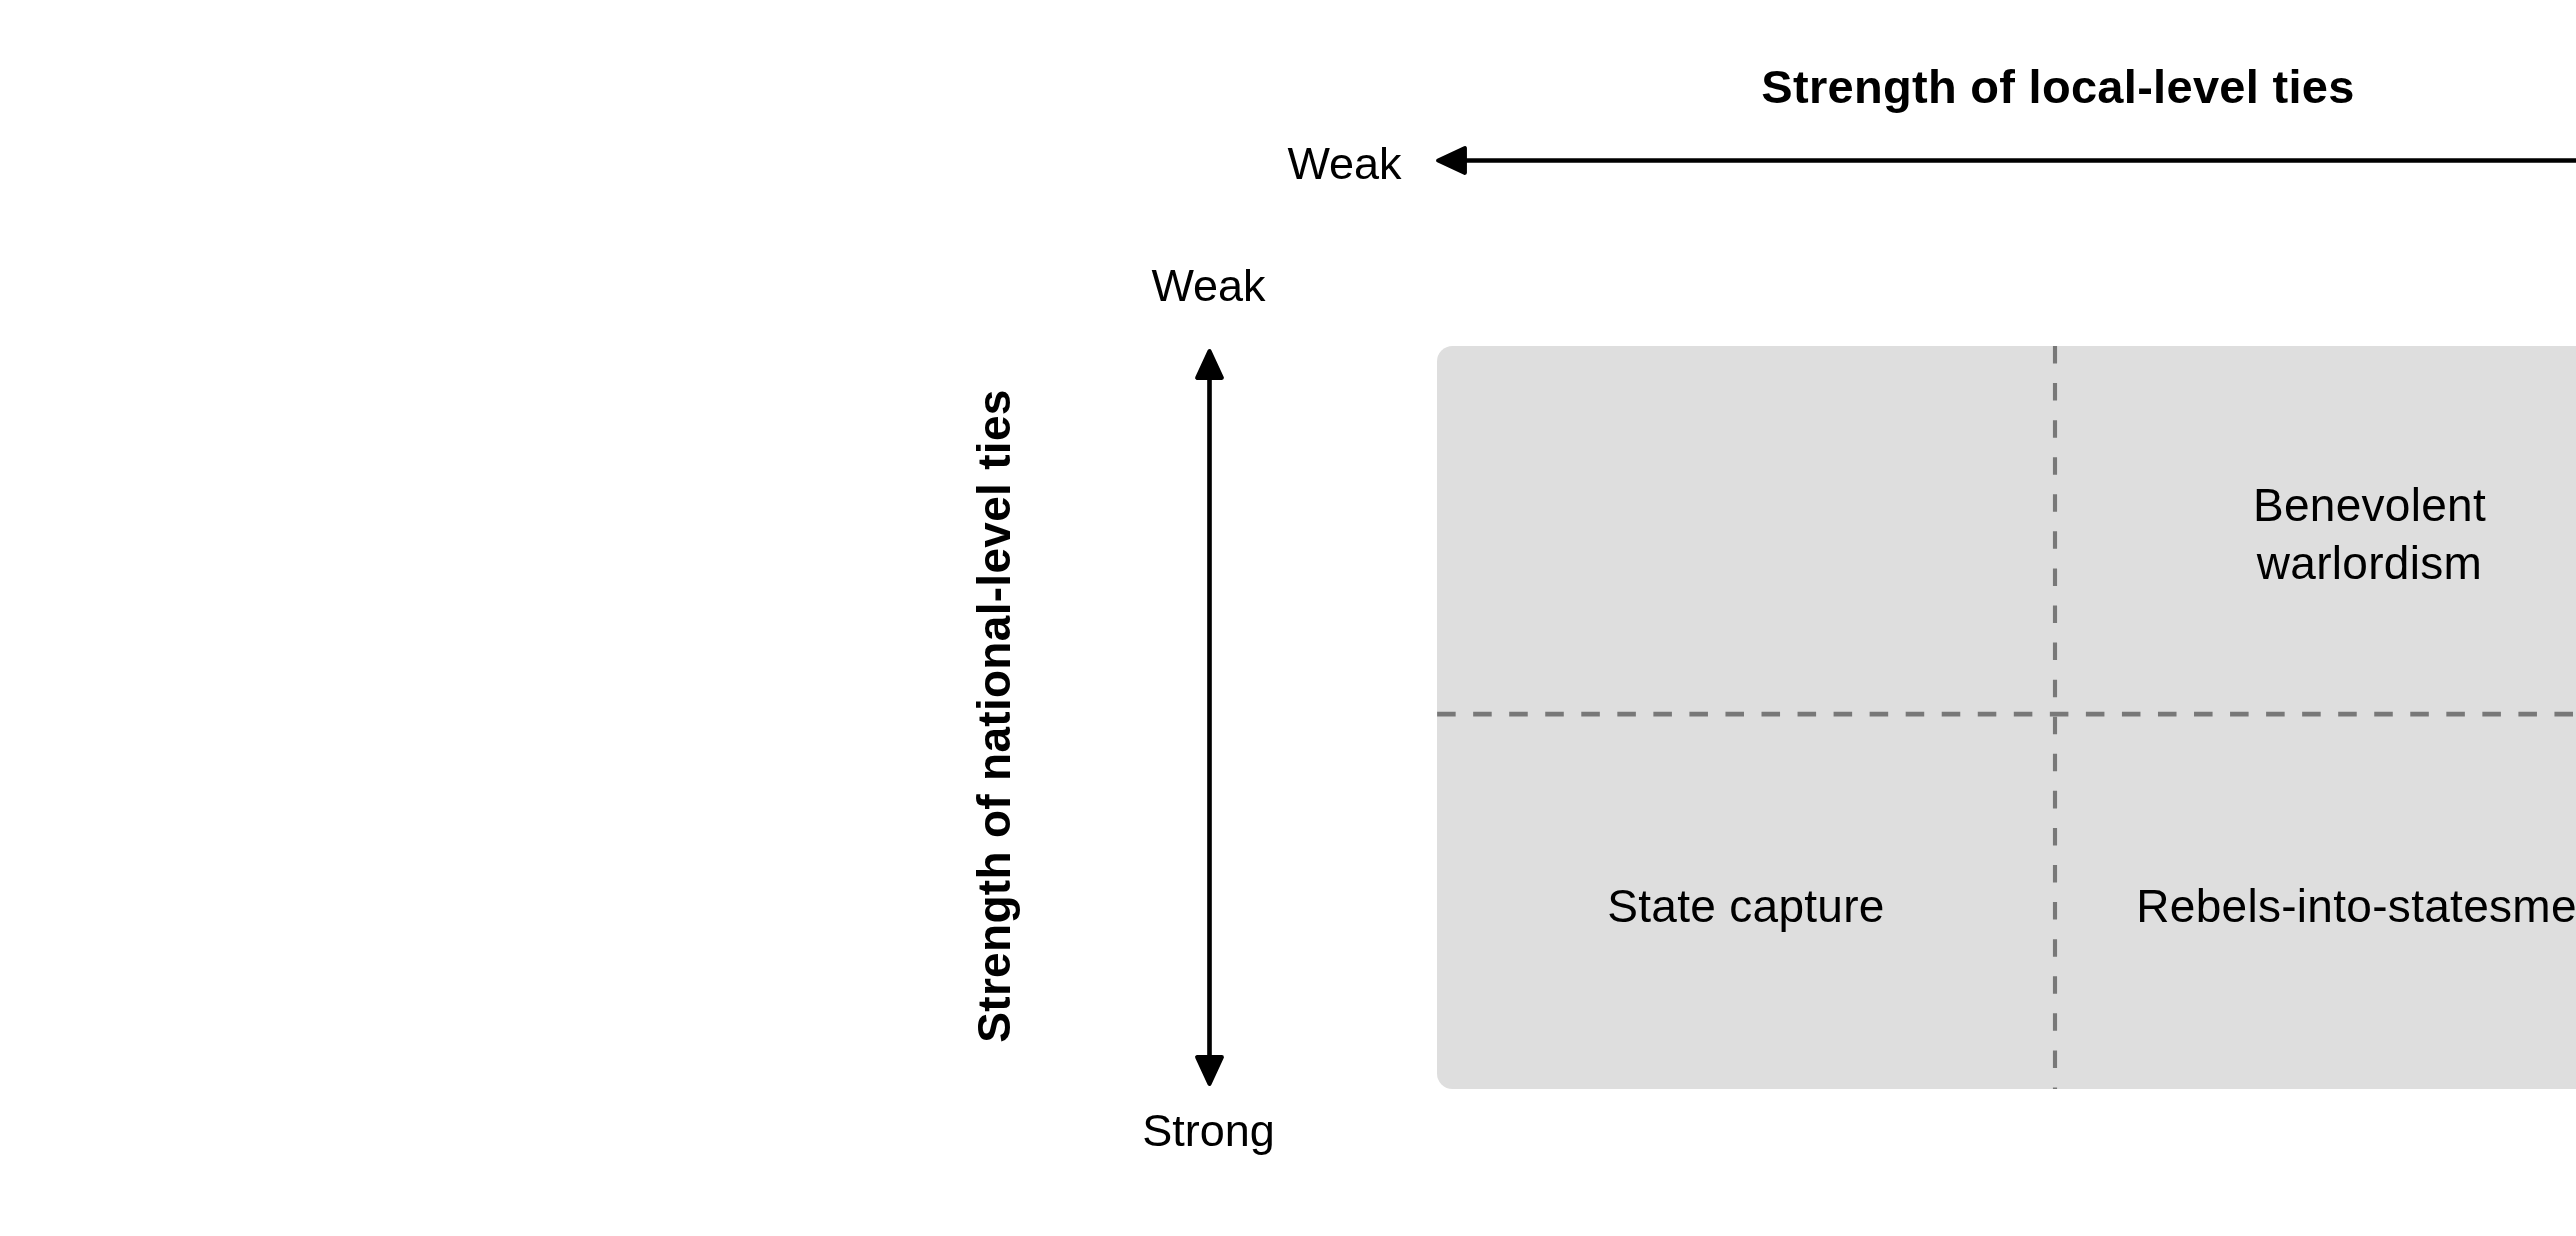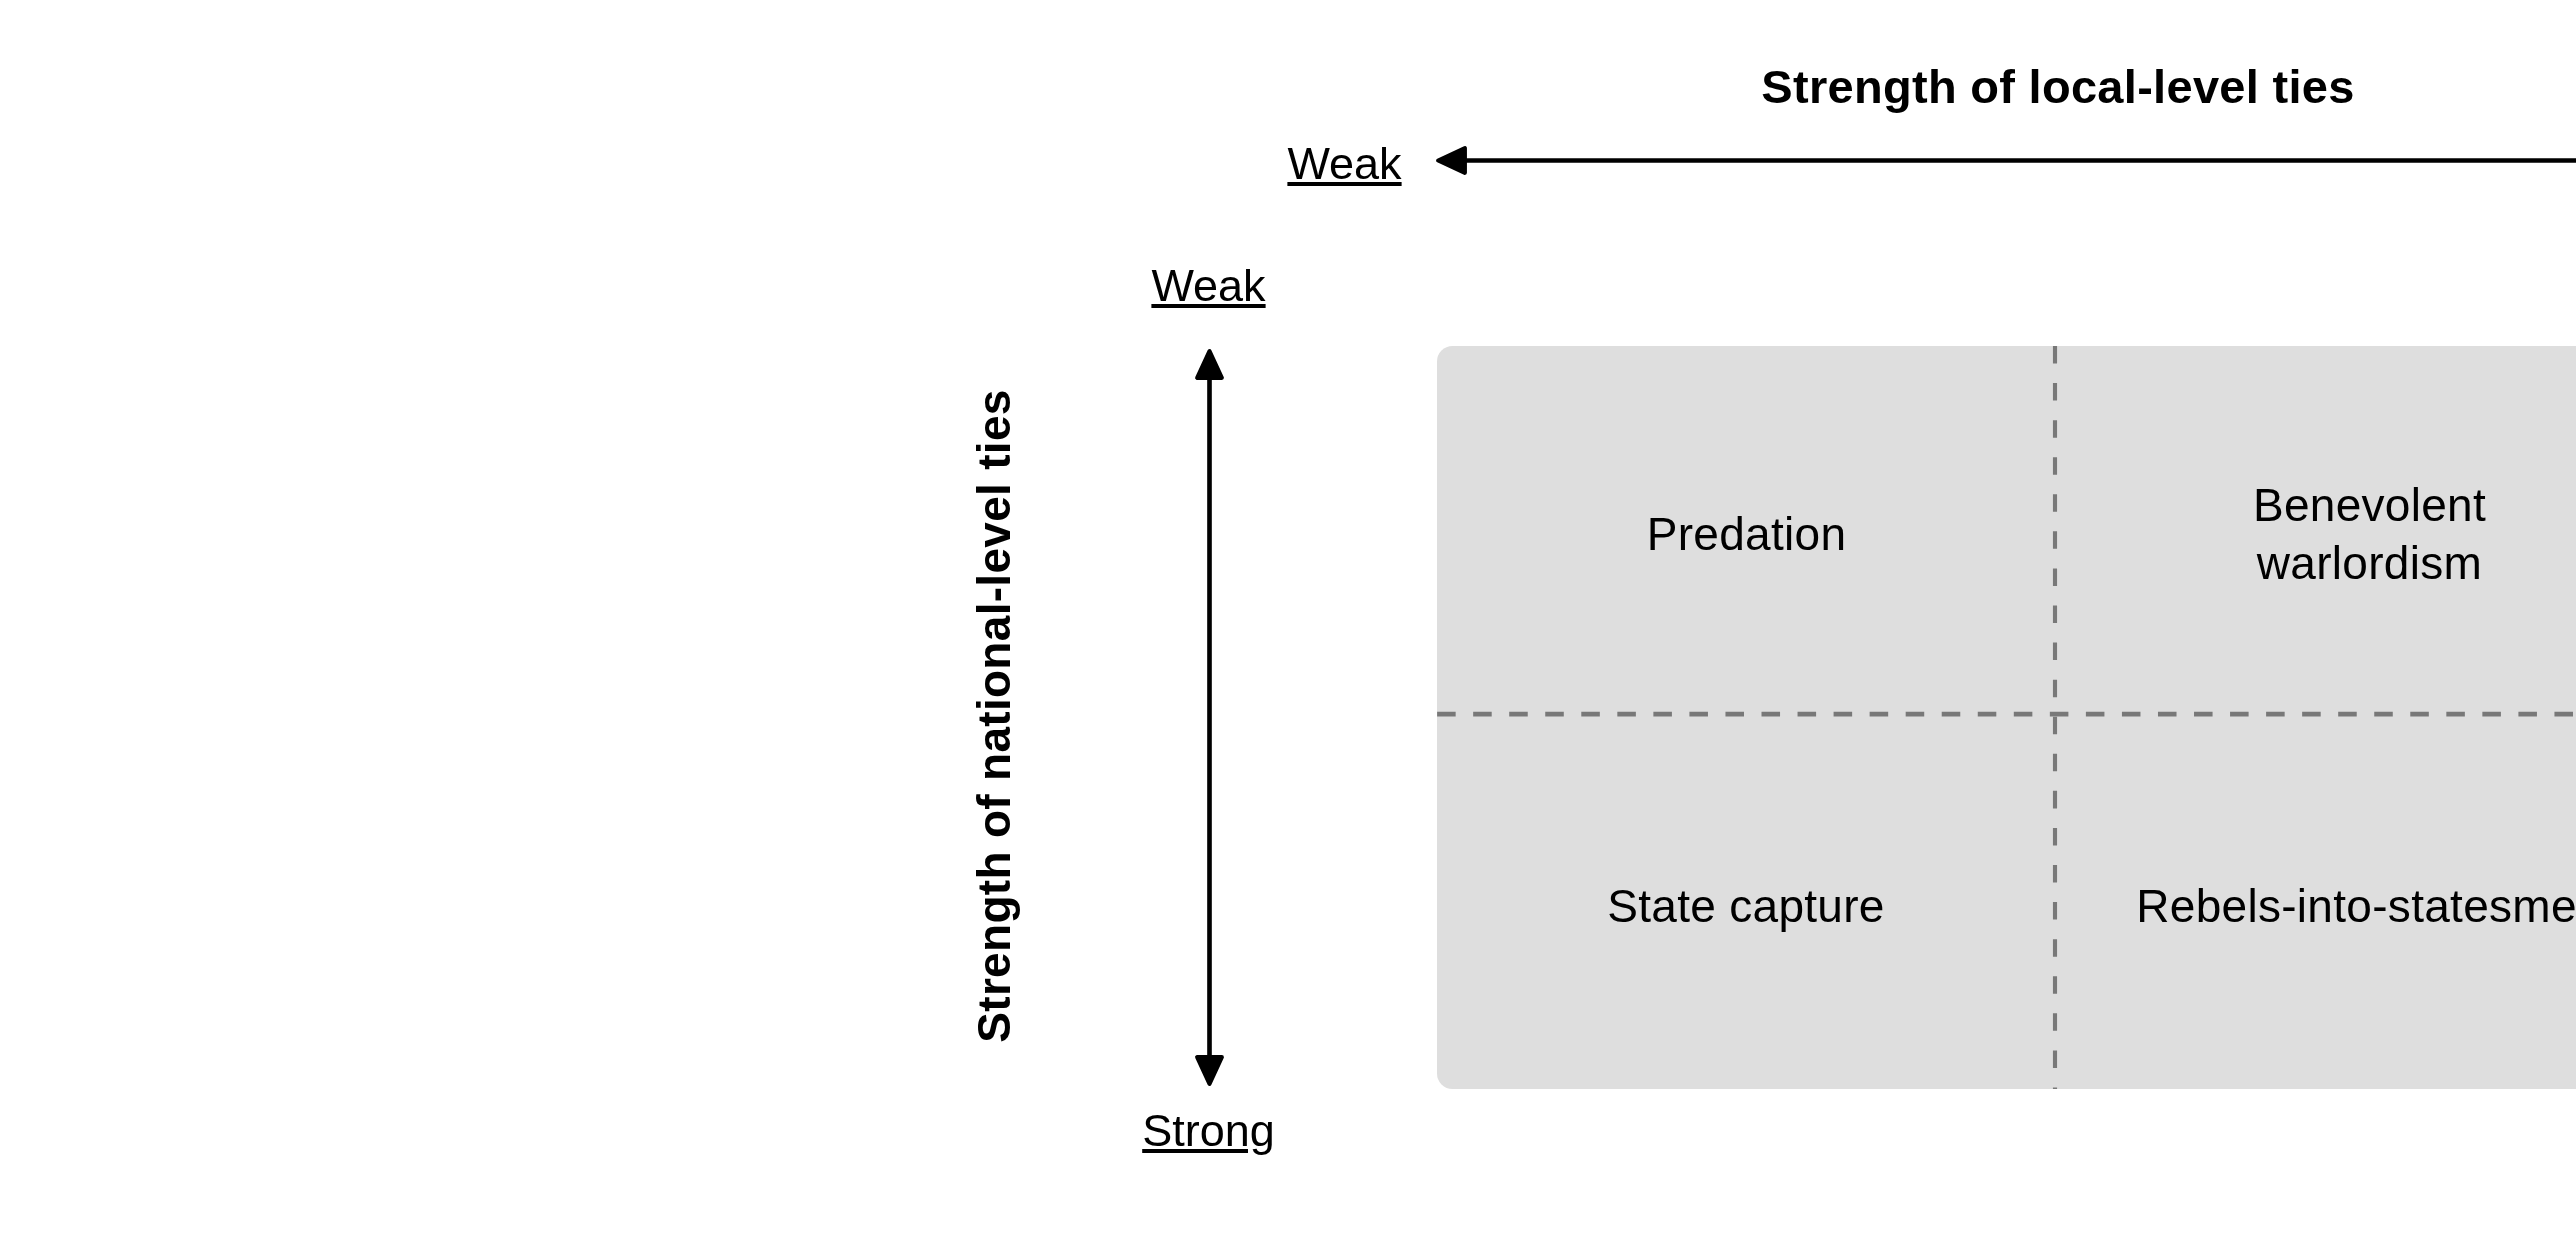--- a/index.html
+++ b/index.html
@@ -18,21 +18,20 @@
     text-align: center;
     font-size: 47px; font-weight: bold;
     line-height: 57px;
     letter-spacing: 0.3px;
   }
   .axis-end-label {
     position: absolute;
     width: 185px;
     font-size: 45px; line-height: 57px;
     text-align: center;
-    text-decoration: underline;
   }
   #weak-x  { left: 1252px; top: 135px; }
   #weak-y  { left: 1116px; top: 257px; }
   #strong-y{ left: 1116px; top: 1102px; }
 
   .axis-title-y {
     position: absolute;
     left: 994px; top: 716px;
     transform: translate(-50%, -50%) rotate(-90deg);
     white-space: nowrap;
@@ -90,19 +89,18 @@
     <path d="M 30 1429 L 6 1377 L 54 1377 Z" fill="#000000" stroke="#000000" stroke-width="8" stroke-linejoin="round"></path>
   </svg>
 
   <div class="matrix-box" id="matrix-box" style="background: rgb(222, 222, 222);"></div>
 
   <svg id="divider-svg" width="1236" height="743" viewBox="0 0 2400 1443">
     <line x1="1200" y1="0" x2="1200" y2="1443" stroke="#787878" stroke-width="8" stroke-dasharray="34 38"></line>
     <line x1="0" y1="715" x2="2400" y2="715" stroke="#787878" stroke-width="9" stroke-dasharray="36 34"></line>
   </svg>
 
-  <div class="quadrant-label" id="q-top-left">Predation</div>
   <div class="quadrant-label" id="q-top-right">Benevolent warlordism</div>
   <div class="quadrant-label" id="q-bottom-left">State capture</div>
   <div class="quadrant-label" id="q-bottom-right">Rebels-into-statesmen</div>
 
 </div>
 
 
 </body></html>

